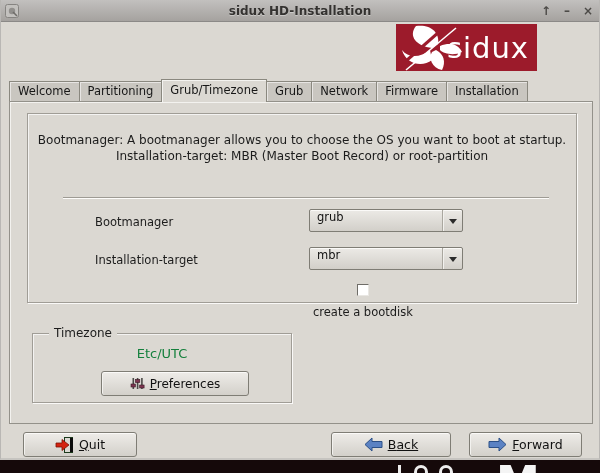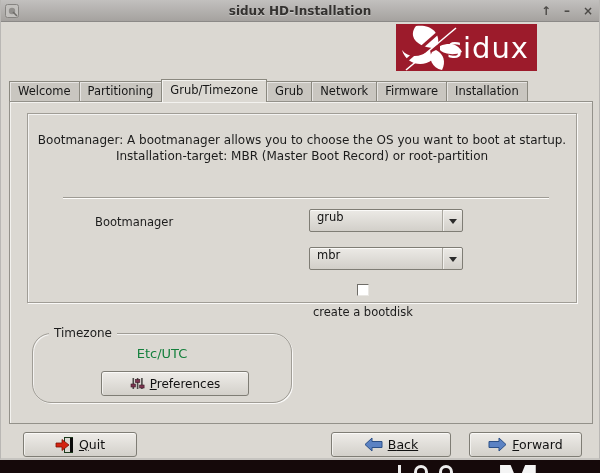--- a/index.html
+++ b/index.html
@@ -54,21 +54,21 @@
   .combo-btn { width:20px; height:100%; display:flex; align-items:center; justify-content:center;
                border-left:1px solid #aaa79f; box-shadow:inset 1px 0 0 #f2f1ee; }
   .tri { width:0; height:0; border:4px solid transparent; border-top:5px solid #2b2b2b; margin-top:5px; }
 
   .check-row { position:absolute; left:285px; top:170px; display:flex; align-items:center; gap:9px;flex-direction:column; }
   .checkbox { width:12px; height:12px; background:#ffffff;
               border:1px solid; border-color:#6f6d68 #e9e7e3 #e9e7e3 #6f6d68; cursor:default; }
   .check-label { font-size:11.5px; color:#1c1c1c; }
 
   
-  .tz-frame { position:absolute; left:22px; top:231px; width:260px; height:70px;border-radius:19px; }
+  .tz-frame { position:absolute; left:22px; top:231px; width:260px; height:70px; }
   .tz-legend { position:absolute; left:16px; top:-8px; background:#dbd8d2; padding:0 5px;
                font-size:12px; color:#1c1c1c; }
   .tz-value { position:absolute; left:0; top:12px; width:100%; text-align:center; font-size:13px; color:#15803d; }
   .btn { background:linear-gradient(#eeece8,#d3d0ca); border:1px solid #7f7d75; border-radius:3px;
          display:flex; align-items:center; justify-content:center; gap:5px; font-size:12px; color:#111;
          box-shadow:inset 0 1px 0 #fbfaf8, inset 1px 0 0 #f3f2ef; cursor:default; }
   .pref-btn { position:absolute; left:68px; top:37px; width:148px; height:25px; }
   .mn { text-decoration:underline; }
 
   
@@ -145,20 +145,21 @@
       <div class="separator"></div>
 
       <span class="field-label" style="top:101px">Bootmanager</span>
       <div class="combo" style="top:95px">
         <span class="combo-value">grub</span>
         <span class="combo-btn">
             <span class="tri"></span>
           </span>
       </div>
 
+      <span class="field-label" style="top:139px">Installation-target</span>
       <div class="combo" style="top:133px">
         <span class="combo-value">mbr</span>
         <span class="combo-btn">
             <span class="tri"></span>
           </span>
       </div>
 
       <div class="check-row">
         <span class="checkbox"></span>
         <span class="check-label">create a bootdisk</span>

